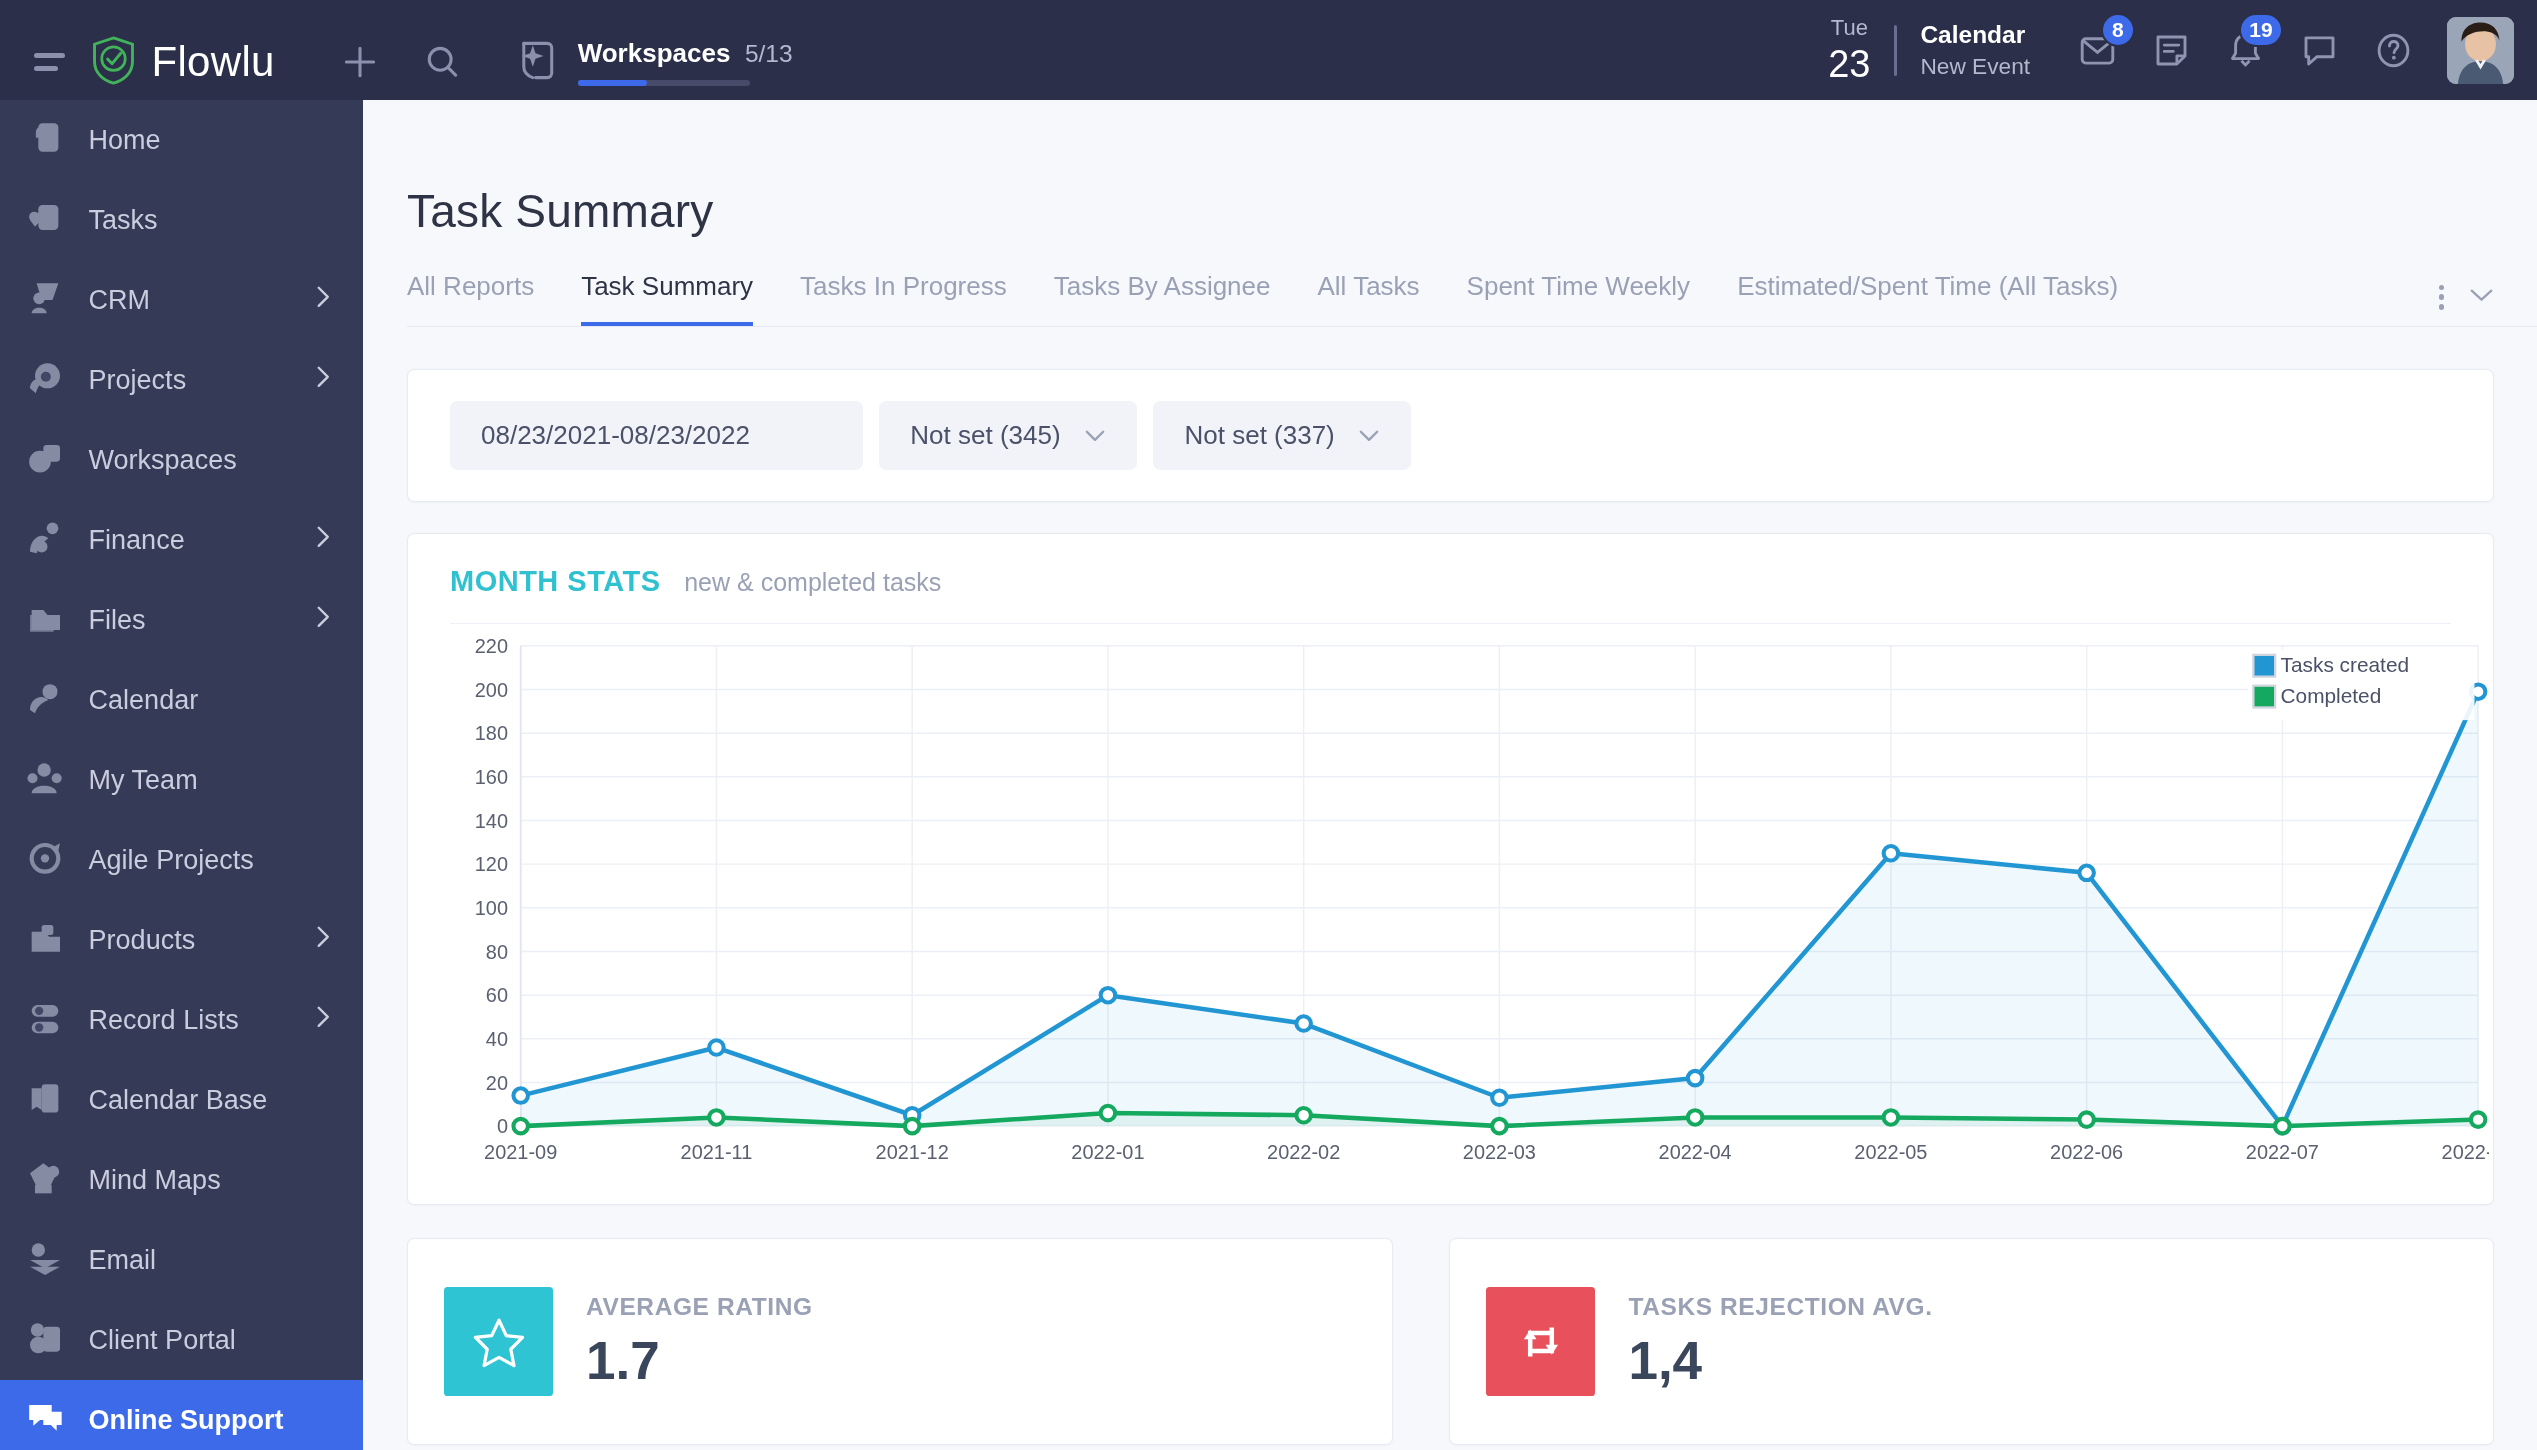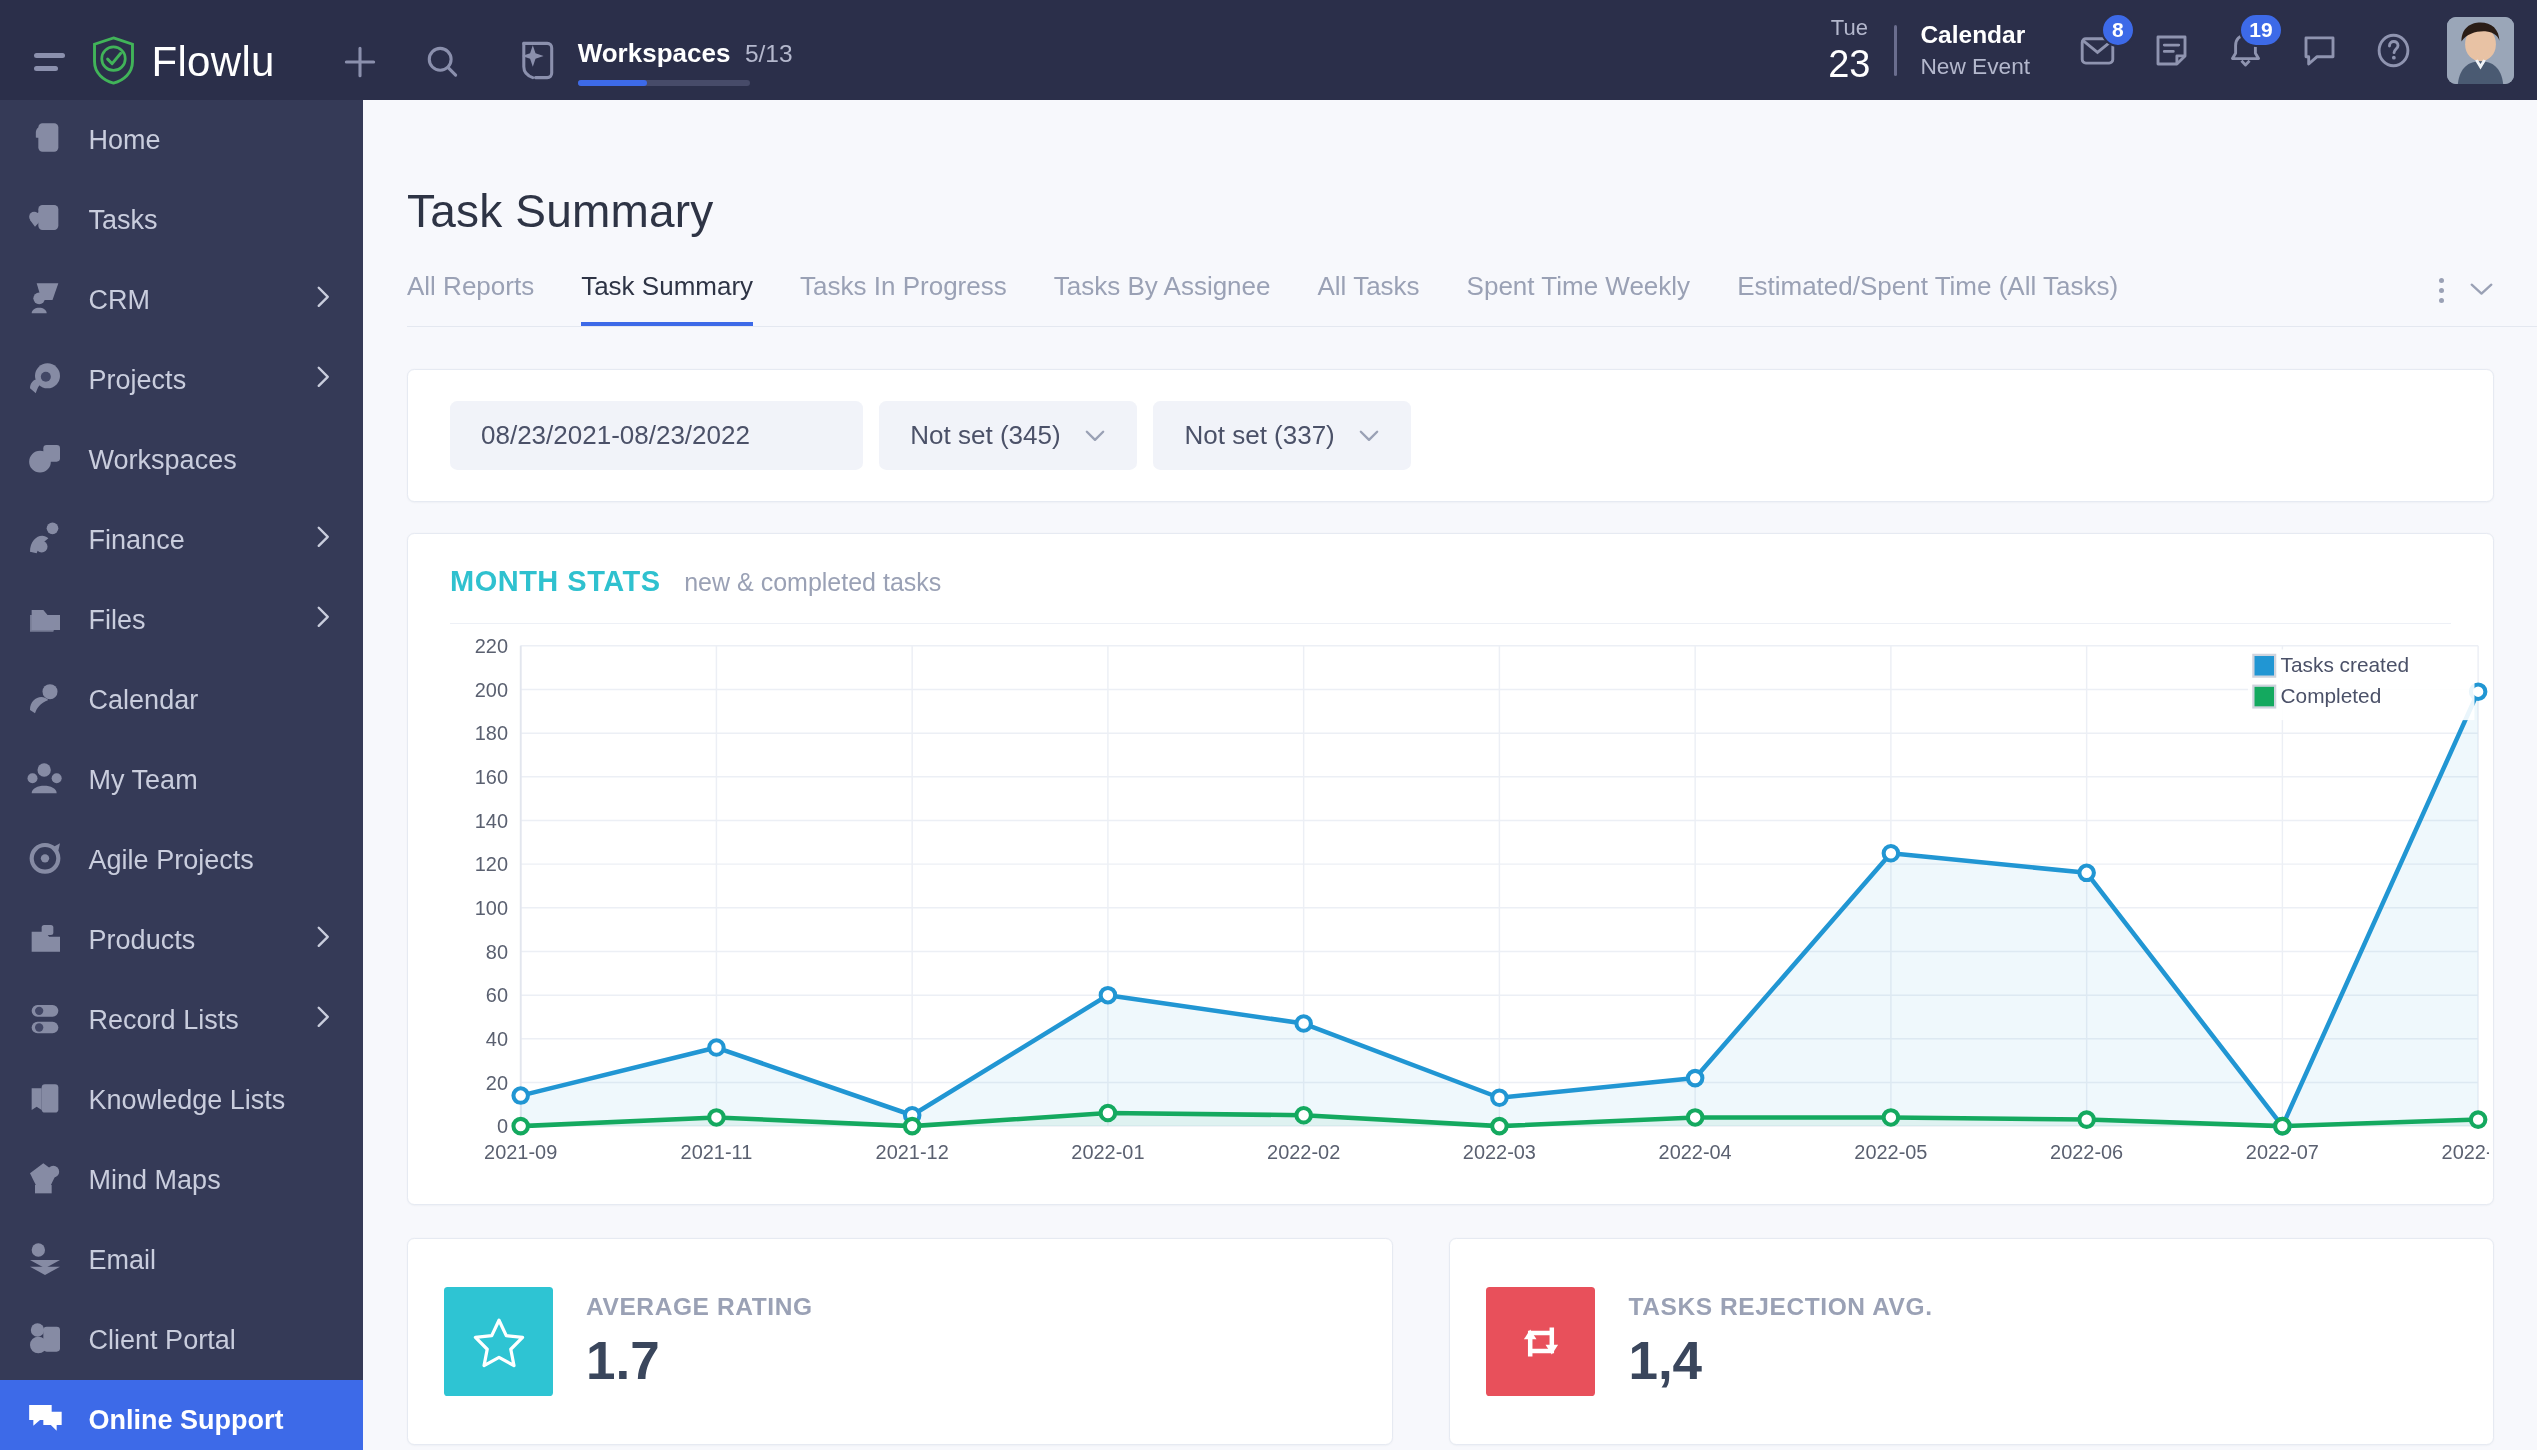--- a/index.html
+++ b/index.html
@@ -69,21 +69,21 @@
   .chev { position: absolute; right: 33px; color: #c9cddd; font-size: 25px; }
 
   
   #main {
     position: absolute; top: 100px; left: 363px; width: 2175px; height: 1350px;
     background: #f7f8fc; overflow: hidden;
   }
   #page-head { padding: 40px 0 0 44px; background: #f7f8fc; margin-top: 44px; }
   #page-title { font-size: 46px; font-weight: 400; color: #2e3445; letter-spacing: 0.2px; }
   #tabs-row {
-    margin-top: 33px; display: flex; border-bottom: 1.8px solid #e4e8f0;
+    margin-top: 33px; display: flex; align-items: flex-end; border-bottom: 1.8px solid #e4e8f0;
     padding-right: 44px; position: relative;
   }
   .tab {
     font-size: 26px; color: #9aa1b5; padding: 0 0 20px 0; margin-right: 47px; cursor: pointer;
     border-bottom: 4.5px solid transparent; white-space: nowrap;
   }
   .tab.active { color: #2e3445; border-bottom-color: #3d6ae8; }
   #tabs-actions { margin-left: auto; display: flex; align-items: center; gap: 25px; padding-bottom: 16.3px; }
   .kebab { display: flex; flex-direction: column; gap: 4.5px; cursor: pointer; }
   .kebab i { width: 5.4px; height: 5.4px; border-radius: 50%; background: #9aa1b5; }
@@ -353,21 +353,21 @@
         <span class="nav-label">Record Lists</span>
         <span class="chev"><svg width="14.5" height="23.6" viewBox="0 0 16 26">
             <path d="M3 3 L13 13 L3 23" fill="none" stroke="#c9cddd" stroke-width="2.6" stroke-linecap="round" stroke-linejoin="round"></path>
           </svg></span>
       </div>
       <div class="nav-item">
         <span class="ic"><svg viewBox="0 0 48 48" width="40" height="40">
             <rect x="20" y="5" width="20" height="34" rx="4" fill="#b9bed4"></rect>
             <path d="M8 10 H20 V36 L14 32 L8 36 Z" fill="#b9bed4"></path>
           </svg></span>
-        <span class="nav-label">Knowledge Lists</span>
+        <span class="nav-label">Calendar Base</span>
       </div>
       <div class="nav-item">
         <span class="ic"><svg viewBox="0 0 48 48" width="40" height="40">
             <path d="M22 4 L38 16 L30 32 L14 32 L6 16 Z" fill="#b9bed4"></path>
             <circle cx="34" cy="14" r="7" fill="#b9bed4"></circle>
             <path d="M12 30 H32 V40 H12 Z" fill="#b9bed4"></path>
           </svg></span>
         <span class="nav-label">Mind Maps</span>
       </div>
       <div class="nav-item">

